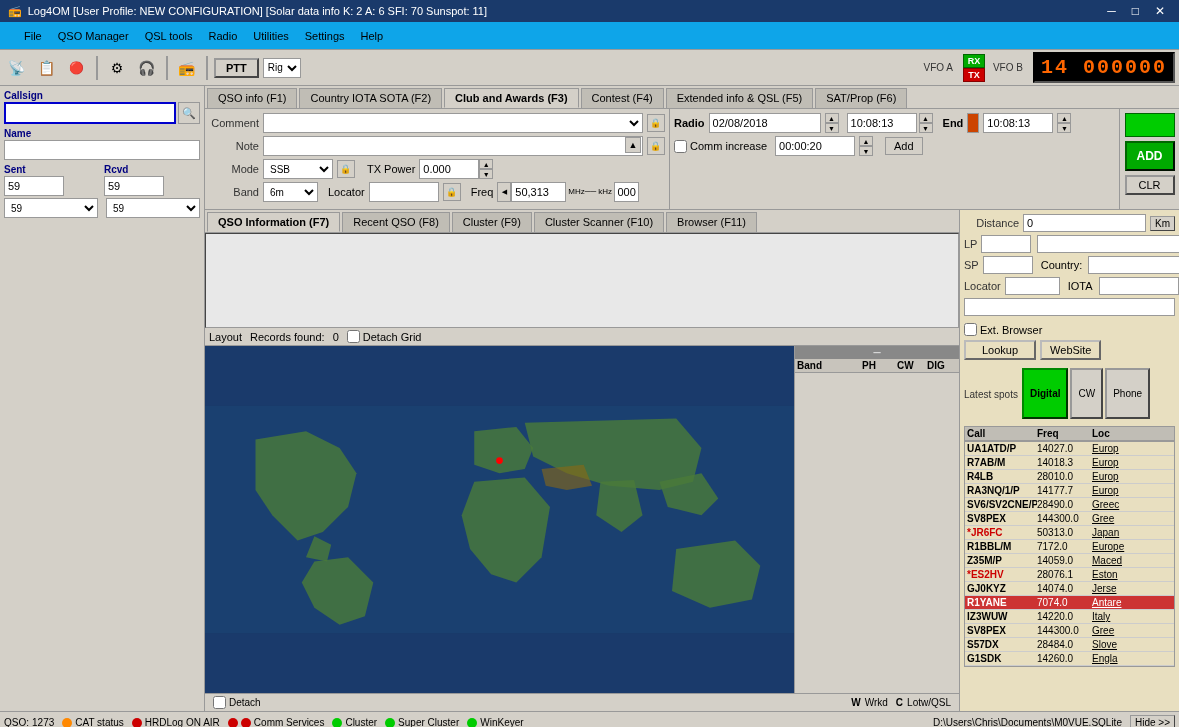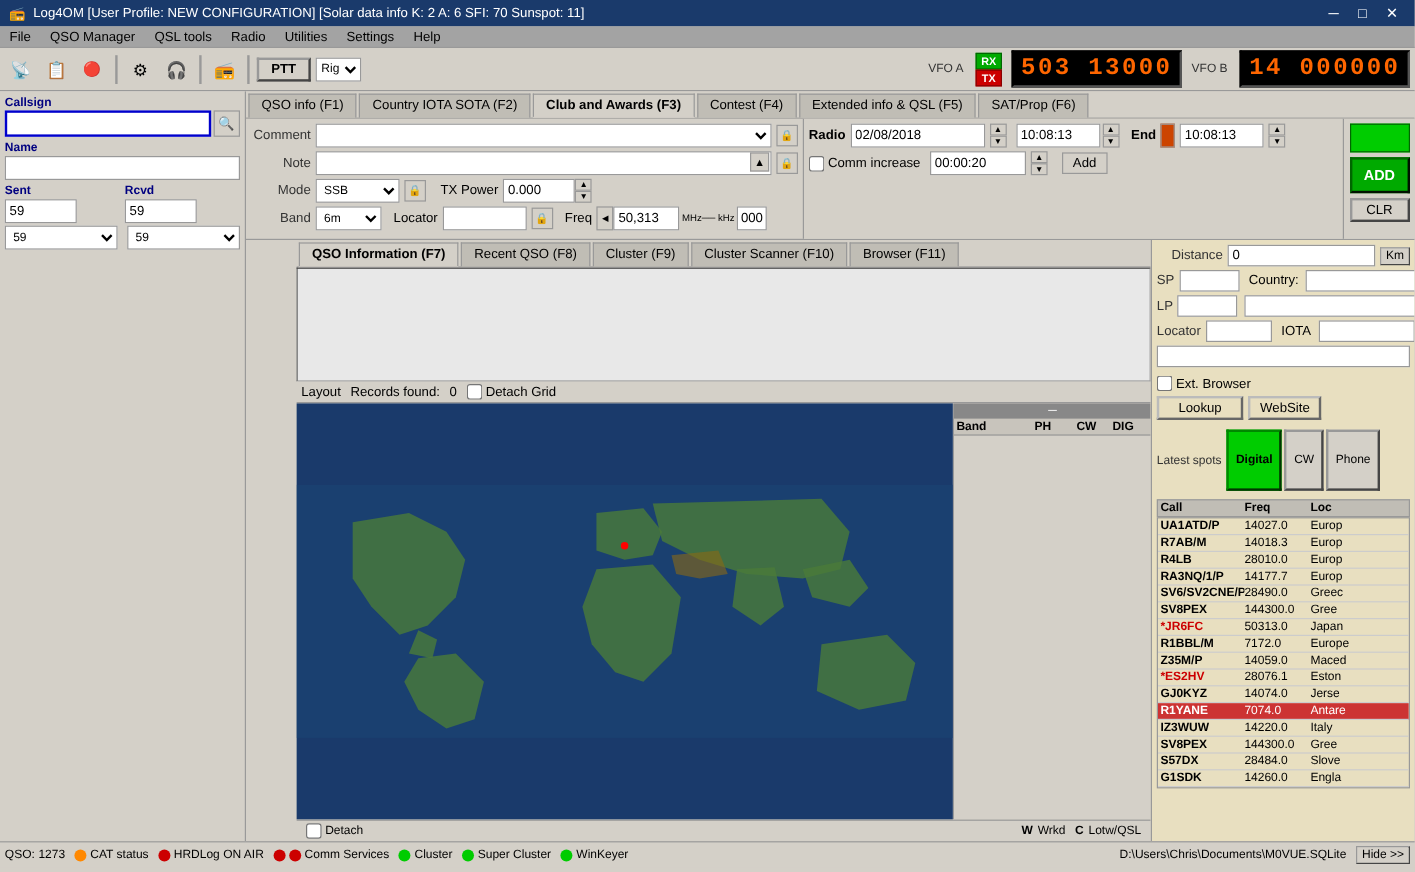--- a/index.html
+++ b/index.html
@@ -5,21 +5,21 @@
     * { box-sizing: border-box; margin: 0; padding: 0; }
     body { font-family: 'Segoe UI', Tahoma, Geneva, Verdana, sans-serif; font-size: 11px; background: #d4d0c8; overflow: hidden; width: 1179px; height: 727px; }
     
     
     .title-bar { background: #1a3a6b; color: white; height: 22px; display: flex; align-items: center; justify-content: space-between; padding: 0 8px; font-size: 11px; }
     .title-bar-title { flex: 1; }
     .title-bar-controls { display: flex; gap: 4px; }
     .title-btn { background: none; border: none; color: white; cursor: pointer; padding: 0 6px; font-size: 12px; height: 22px; display: flex; align-items: center; }
 
     
-    .menu-bar { background: #a3a3a3; border-bottom: 1px solid #999; height: 18px; display: flex; align-items: center; padding: 0 0; }
+    .menu-bar { background: #0ea5e9; border-bottom: 1px solid #999; height: 28px; display: flex; align-items: center; padding: 0 16px; }
     .menu-item { padding: 2px 8px; cursor: pointer; font-size: 11px; }
 
     
     .toolbar { background: #d4d0c8; height: 36px; display: flex; align-items: center; padding: 2px 4px; border-bottom: 1px solid #999; gap: 4px; }
     .toolbar-separator { width: 2px; height: 24px; background: #999; margin: 0 2px; }
     
     
     .vfo-section { display: flex; align-items: center; gap: 8px; margin-left: auto; }
     .vfo-display { background: #000; color: #ff6600; font-family: 'Courier New', monospace; font-size: 20px; font-weight: bold; padding: 2px 6px; min-width: 120px; text-align: center; border: 2px inset #555; letter-spacing: 2px; }
     .vfo-display-b { background: #000; color: #ff6600; font-family: 'Courier New', monospace; font-size: 20px; font-weight: bold; padding: 2px 6px; min-width: 120px; text-align: center; border: 2px inset #555; letter-spacing: 2px; }
@@ -94,21 +94,21 @@
     .phone-btn { background: #d4d0c8; border: 2px outset #999; padding: 18px 6px; cursor: pointer; font-size: 10px; }
 
     .latest-spots-label { font-size: 10px; color: #333; margin-bottom: 2px; }
 
     
     .spots-list { flex: 1; overflow-y: auto; font-size: 10px; }
     .spot-entry { display: flex; padding: 1px 2px; border-bottom: 1px solid #ccc; cursor: pointer; font-size: 10px; }
     .spot-entry.spot-red { background: #cc3333; color: white; }
     .spot-call2 { width: 70px; overflow: hidden; font-weight: bold; }
     .spot-freq2 { width: 55px; overflow: hidden; }
-    .spot-loc2 { flex: 1; overflow: hidden; }
+    .spot-loc2 { flex: 1; overflow: hidden; text-decoration: underline; }
 
     
     .ptt-area { display: flex; align-items: center; gap: 4px; }
     .ptt-btn { background: #d4d0c8; border: 2px outset #999; padding: 2px 10px; cursor: pointer; font-size: 11px; font-weight: bold; }
     .rig-select { height: 20px; border: 1px solid #999; background: white; font-size: 10px; }
 
     
     .tb-icon { width: 26px; height: 26px; display: flex; align-items: center; justify-content: center; cursor: pointer; border: 1px solid transparent; }
 
     .wifi-icon::before { content: '📡'; font-size: 14px; }
@@ -169,21 +169,20 @@
       <option>Rig</option>
     </select>
   </div>
 
   <div class="vfo-section">
     <span style="font-size:10px; color:#333; margin-right:2px;">VFO A</span>
     <div>
       <div class="rx-btn">RX</div>
       <div class="tx-btn">TX</div>
     </div>
-    <div class="vfo-display">503 13000</div>
     <span style="font-size:10px; color:#333; margin-left:0; margin-right:2px;">VFO B</span>
     <div class="vfo-display-b">14 000000</div>
   </div>
 </div>
 
 <div style="display:flex; height: calc(727px - 22px - 22px - 36px - 22px); overflow:hidden;">
 
   <div class="left-panel">
     <div class="field-group">
       <div class="field-label">Callsign</div>
@@ -329,21 +328,21 @@
         </div>
 
         <div class="action-panel">
           <div class="green-indicator"></div>
           <button class="add-big-btn">ADD</button>
           <button class="clr-btn">CLR</button>
         </div>
       </div>
     </div>
 
-    <div style="display:flex; flex:1; overflow:hidden;margin-left:42px;">
+    <div style="display:flex; flex:1; overflow:hidden;">
 
       <div style="flex:1; display:flex; flex-direction:column; overflow:hidden;">
 
         <div class="lower-tabs">
           <div class="tab active">QSO Information (F7)</div>
           <div class="tab">Recent QSO (F8)</div>
           <div class="tab">Cluster (F9)</div>
           <div class="tab">Cluster Scanner (F10)</div>
           <div class="tab">Browser (F11)</div>
         </div>
@@ -418,30 +417,30 @@
 
       <div style="width:220px; background:#e8dfc0; border-left:1px solid #999; display:flex; flex-direction:column; padding:4px; overflow:hidden;">
 
         <div class="info-row">
           <span class="info-label">Distance</span>
           <input class="info-input" type="text" value="0" style="width: 50px;">
           <button class="km-btn">Km</button>
         </div>
 
         <div class="info-row">
+          <span class="info-label">LP</span>
+          <input class="info-input" type="text" value="" style="width: 50px;">
+          <input class="info-input" type="text" value="" style="flex: 1 1 0%; margin-left: 2px;">
+        </div>
+
+        <div class="info-row">
           <span class="info-label">SP</span>
           <input class="info-input" type="text" value="" style="width: 50px;">
           <span style="margin-left:4px; font-size:11px;">Country:</span>
           <input class="info-input country-input" type="text" value="" style="flex: 1 1 0%; margin-left: 2px;">
-        </div>
-
-        <div class="info-row">
-          <span class="info-label">LP</span>
-          <input class="info-input" type="text" value="" style="width: 50px;">
-          <input class="info-input" type="text" value="" style="flex: 1 1 0%; margin-left: 2px;">
         </div>
 
         <div class="info-row">
           <span class="info-label">Locator</span>
           <input class="info-input" type="text" value="" style="width: 55px;">
           <span style="margin-left:4px; font-size:11px;">IOTA</span>
           <input class="info-input iota-input" type="text" value="" style="flex: 1 1 0%; margin-left: 2px;">
         </div>
 
         <div class="info-row">

